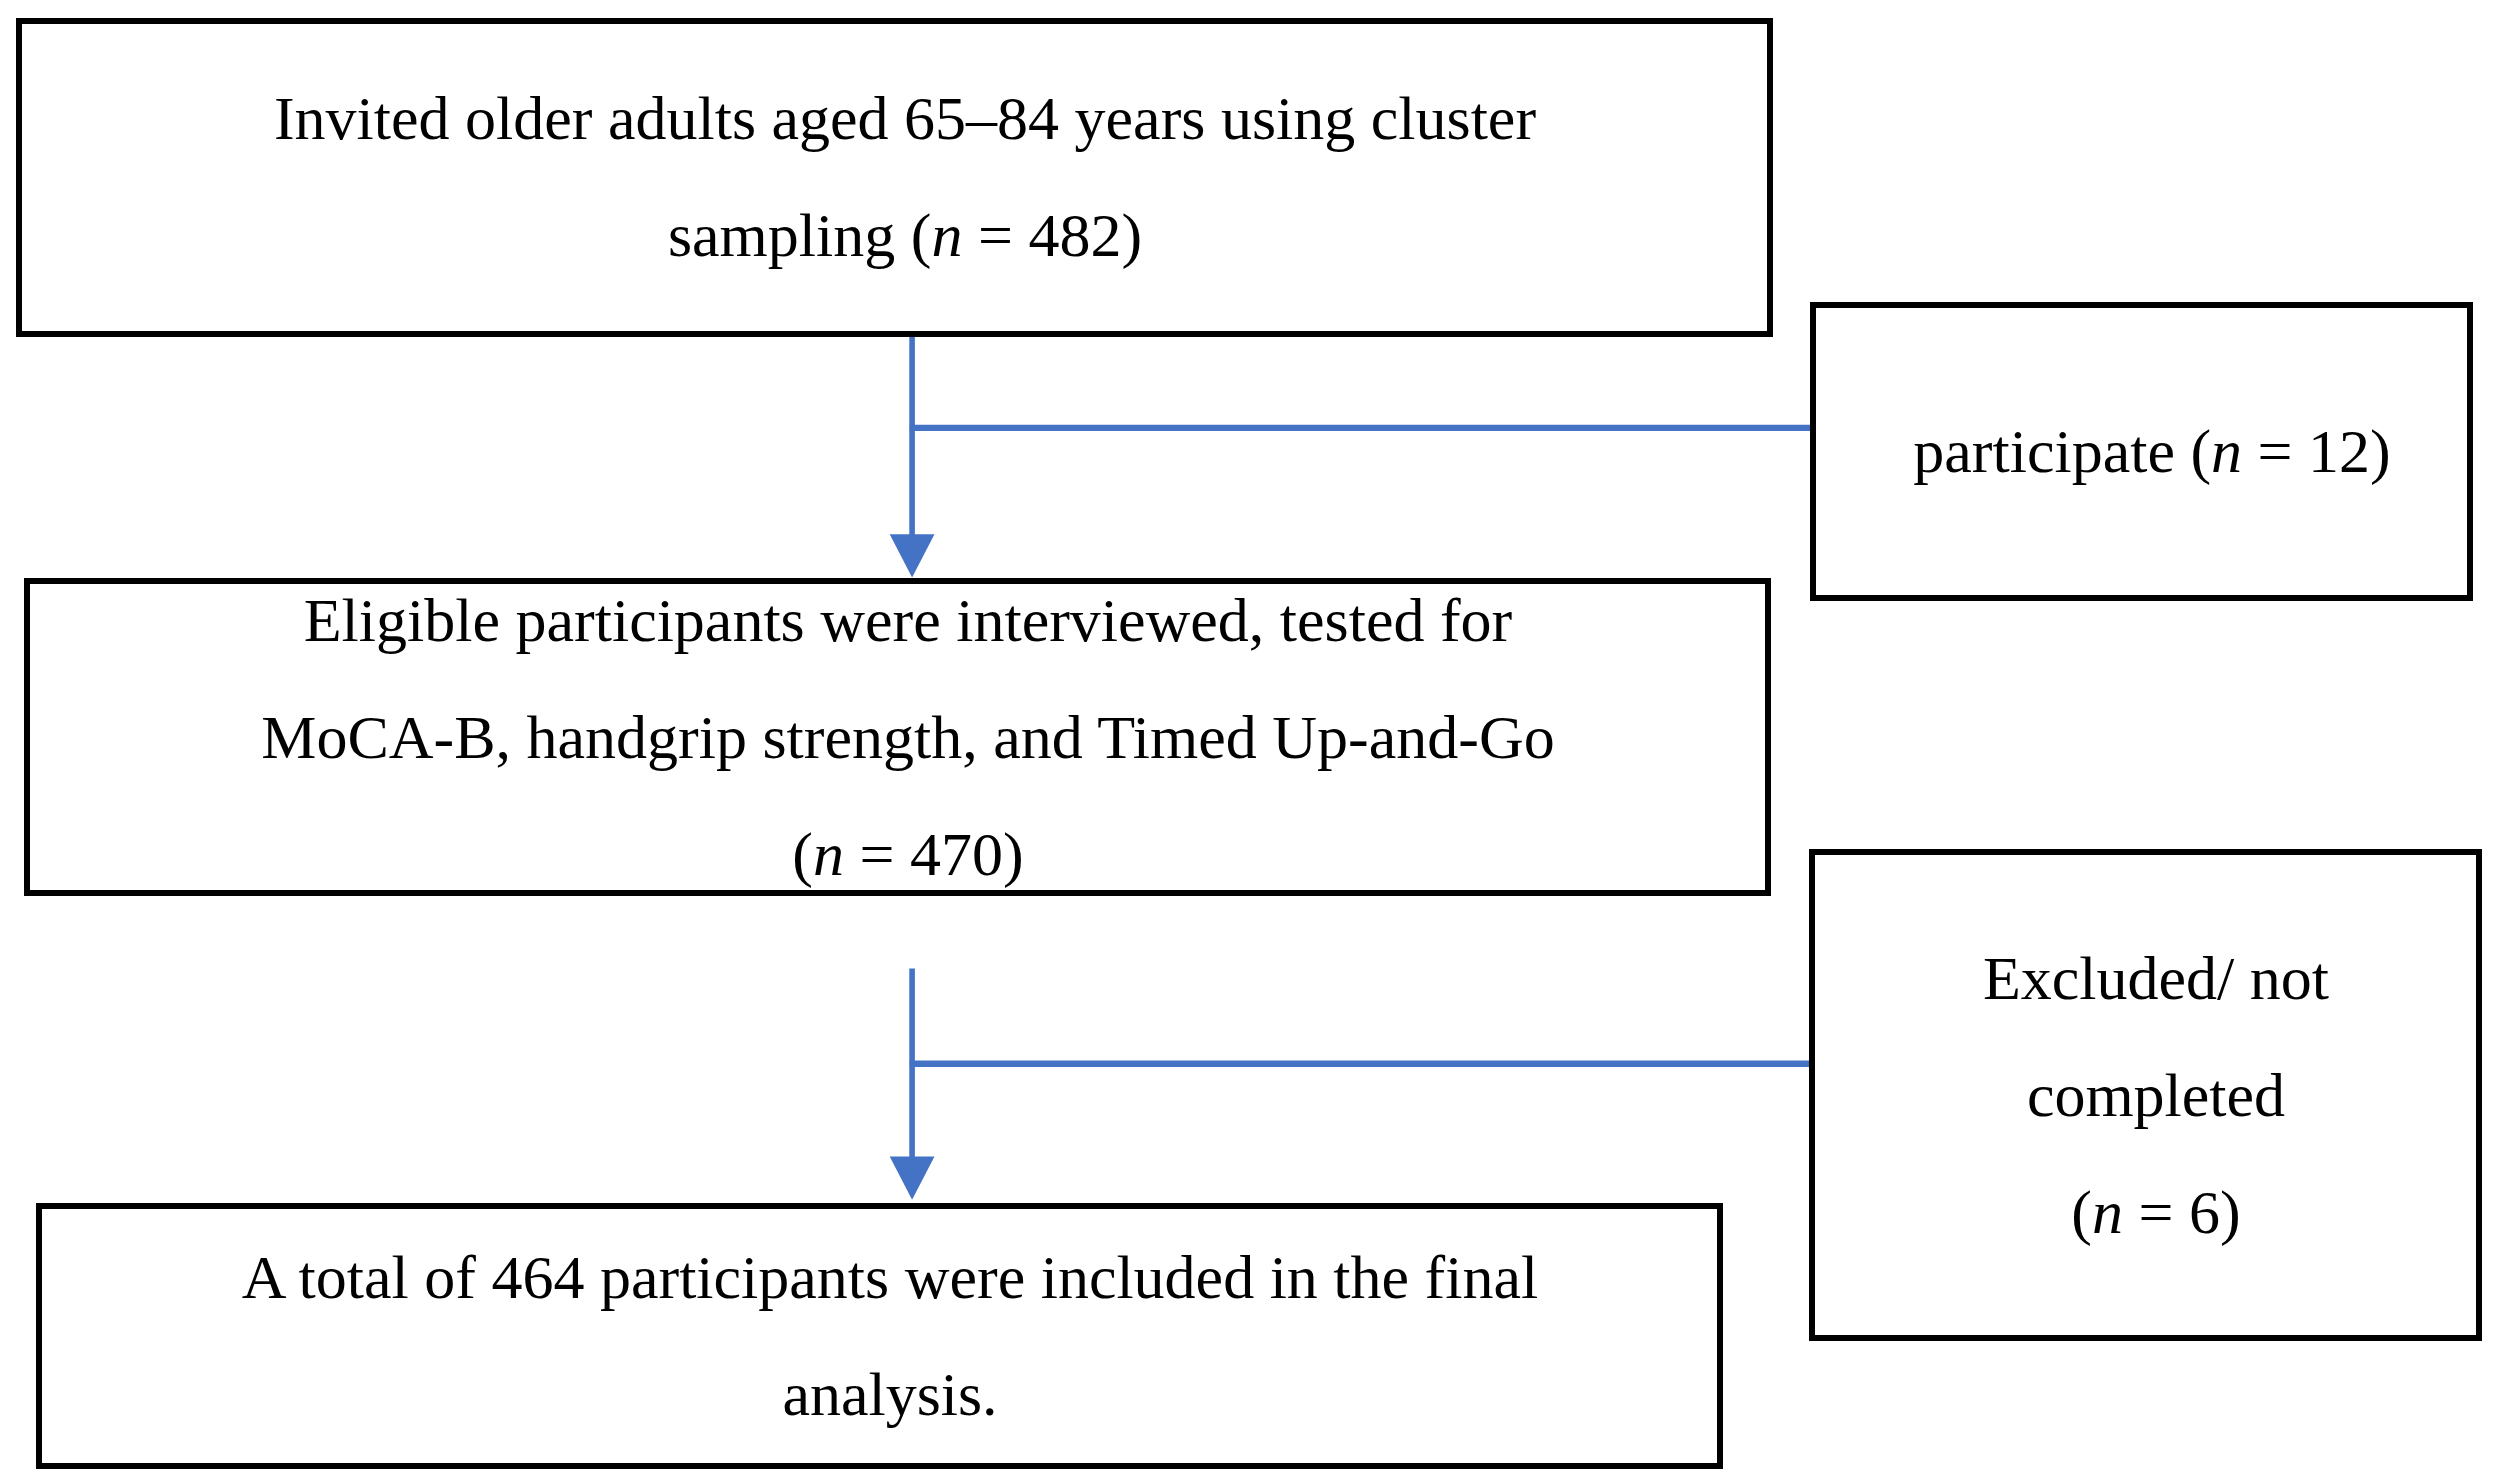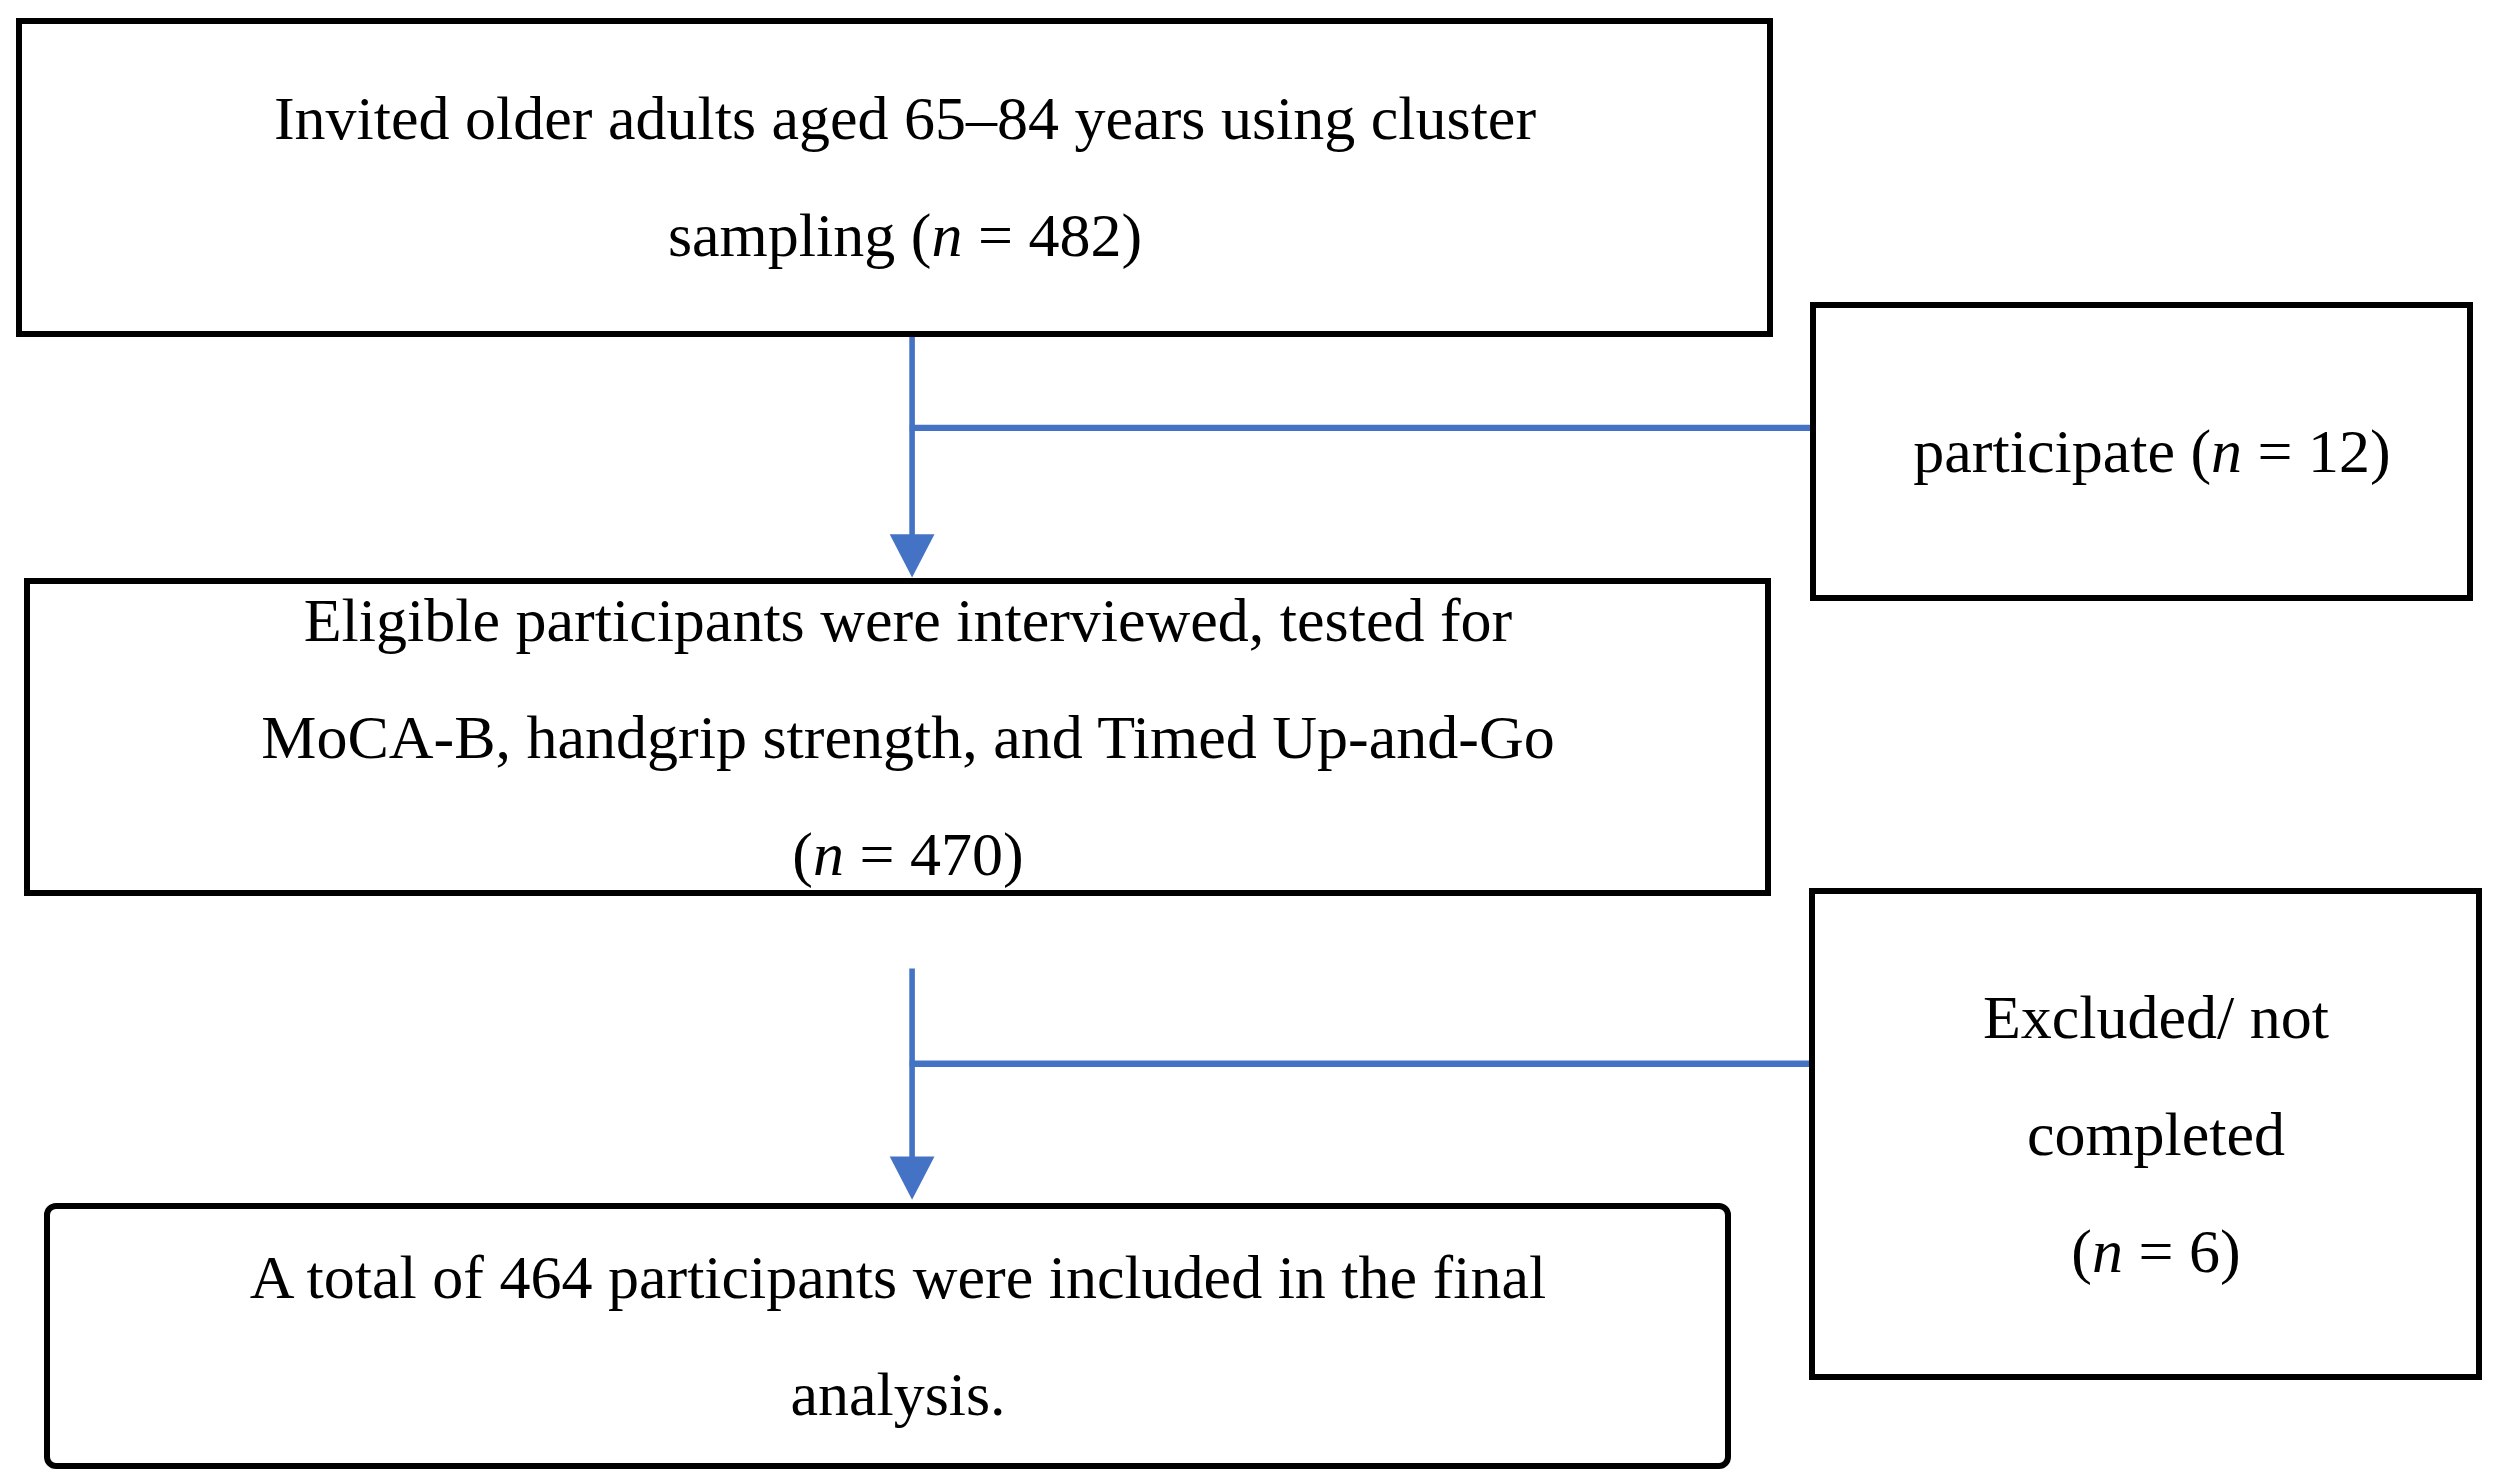--- a/index.html
+++ b/index.html
@@ -34,22 +34,22 @@
     line-height: 117px;
     white-space: nowrap;
   }
   .nvar {
     font-style: italic;
   }
   
   #box-invited  { left: 16px;   top: 17.6px;   width: 1757px; height: 319px; }
   #box-declined { left: 1810px; top: 302px;  width: 663px;  height: 299px; }
   #box-eligible { left: 24px;   top: 578px;  width: 1747px; height: 318px; }
-  #box-excluded { left: 1809px; top: 888px; width: 673px;  height: 492px; }
-  #box-final    { left: 44px;   top: 1203px; width: 1687px; height: 266px; border-radius: 12px; }
+  #box-excluded { left: 1809px; top: 849px; width: 673px;  height: 492px; }
+  #box-final    { left: 36px;   top: 1203px; width: 1687px; height: 266px; }
   #connectors {
     position: absolute;
     left: 0; top: 0;
     width: 2500px;
     height: 1482px;
     z-index: 1;
     pointer-events: none;
   }
 </style>
 </head>

